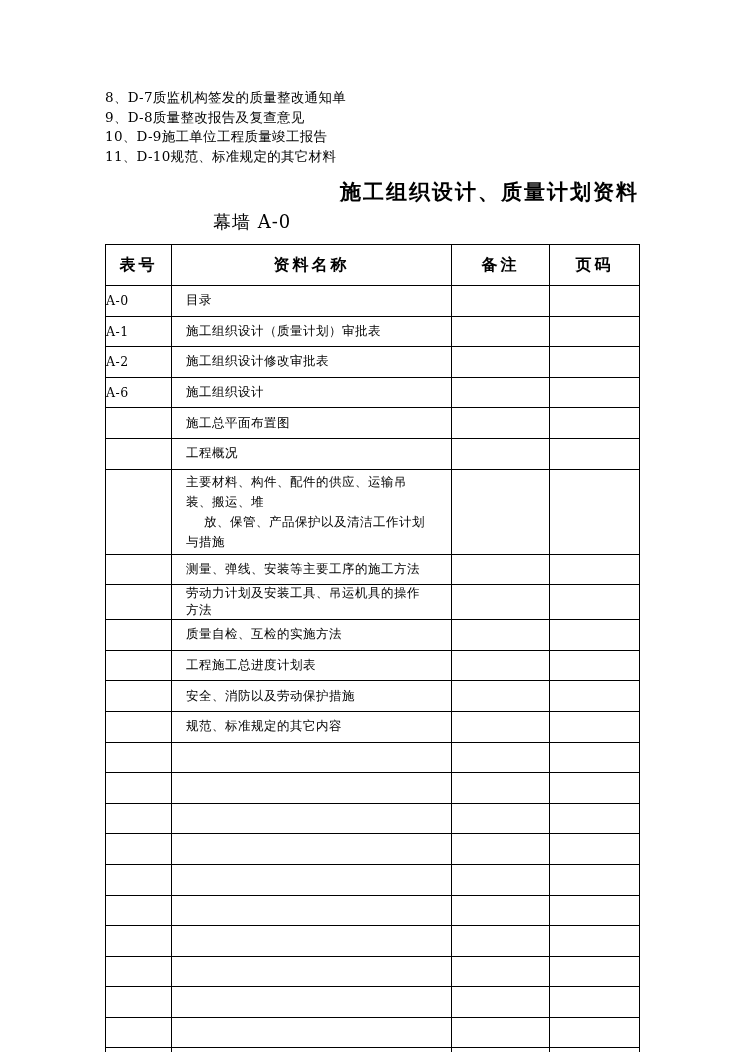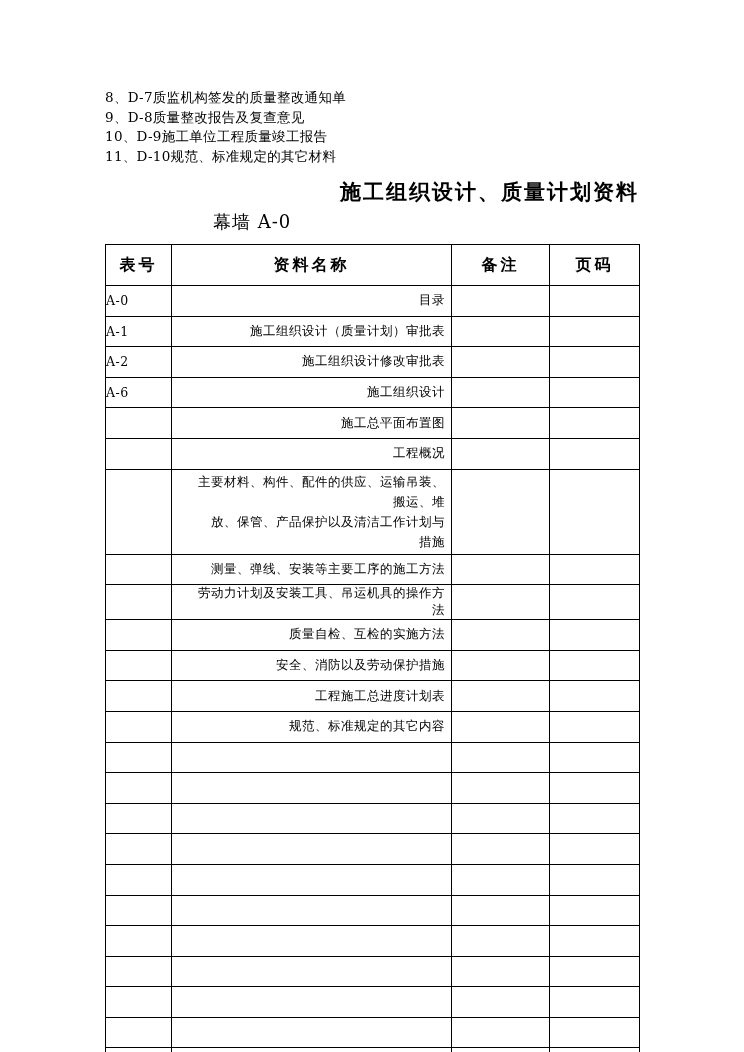--- a/index.html
+++ b/index.html
@@ -75,22 +75,22 @@
     height: 29.6px;
     font-size: 12.5px;
     letter-spacing: 0.5px;
   }
   tbody td.code {
     text-align: left;
     font-size: 12.5px;
   }
   tbody td.name {
     padding-left: 14px;
-    padding-right: 6px;
-    text-align: right;
+    padding-right: 20px;
+    text-align: left;
     margin-top: 36px;
   }
   tbody tr.tall td {
     height: 44px;
   }
   tbody td.name.two-line {
     line-height: 20px;
     padding-top: 2px;
     padding-bottom: 2px;
   }
@@ -189,27 +189,27 @@
         <td></td>
       </tr>
       <tr>
         <td class="code"></td>
         <td class="name">质量自检、互检的实施方法</td>
         <td></td>
         <td></td>
       </tr>
       <tr>
         <td class="code"></td>
+        <td class="name">工程施工总进度计划表</td>
+        <td></td>
+        <td></td>
+      </tr>
+      <tr>
+        <td class="code"></td>
         <td class="name">安全、消防以及劳动保护措施</td>
-        <td></td>
-        <td></td>
-      </tr>
-      <tr>
-        <td class="code"></td>
-        <td class="name">工程施工总进度计划表</td>
         <td></td>
         <td></td>
       </tr>
       <tr>
         <td class="code"></td>
         <td class="name">规范、标准规定的其它内容</td>
         <td></td>
         <td></td>
       </tr>
       <tr>

